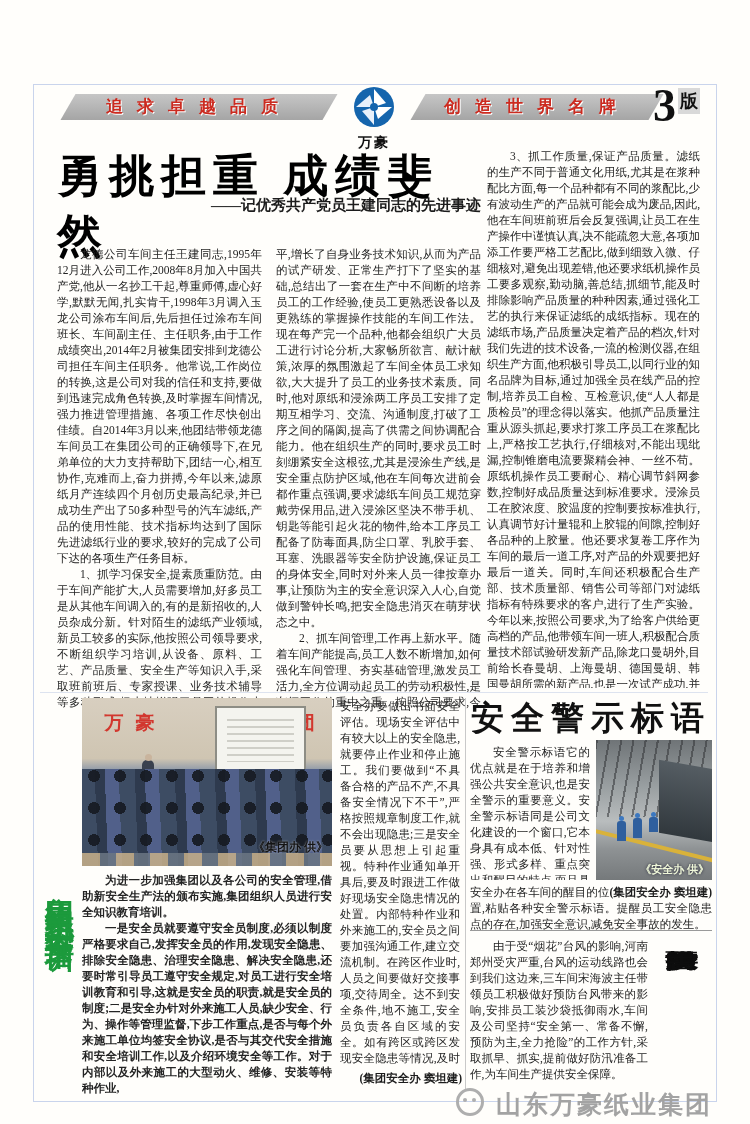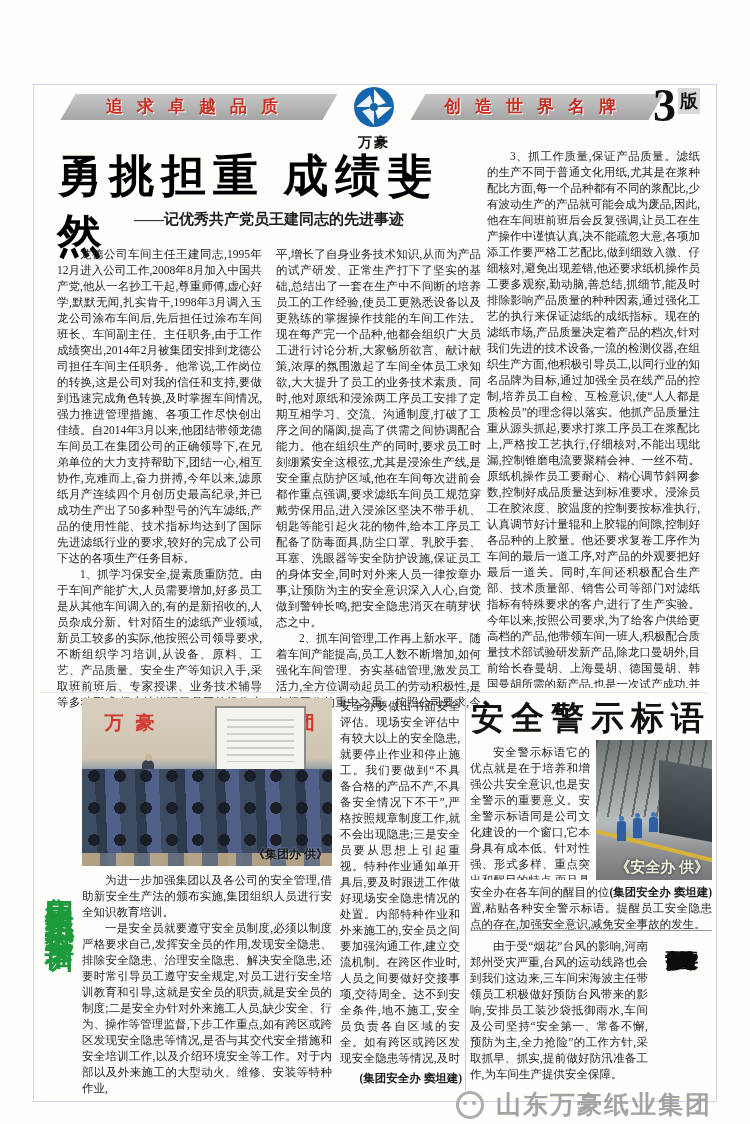--- a/index.html
+++ b/index.html
@@ -15,21 +15,21 @@
         font-size:17px;font-weight:bold;color:#cc2b20;letter-spacing:14px;text-shadow:1px 1px 0 #fff;}
   .logo-wrap{position:absolute;left:349px;top:85px;width:50px;text-align:center;}
   .logo-txt{font-size:14px;font-weight:900;color:#111;letter-spacing:2px;margin-top:1px;}
   .page-no{position:absolute;left:653px;top:84px;display:flex;align-items:flex-start;}
   .page-no .big{font-size:46px;font-weight:900;line-height:44px;color:#101010;}
   .page-no .small{font-size:18px;font-weight:bold;color:#101010;margin:4px 0 0 2px;background:#d9d9d9;padding:1px 2px;}
 
   
   .headline{position:absolute;left:57px;top:146px;width:424px;margin:0;
         font-size:45px;font-weight:900;color:#000000;letter-spacing:7px;}
-  .subhead{position:absolute;left:57px;top:210px;width:424px;text-align:center;
+  .subhead{position:absolute;left:57px;top:196px;width:424px;text-align:right;
         font-size:15px;font-weight:bold;color:#1c1c1c;}
   .twocol{position:absolute;left:57px;top:222px;width:424px;height:466px;overflow:hidden;
         column-count:2;column-gap:14px;column-fill:auto;margin-top:24px;}
   .col3{position:absolute;left:487px;top:148px;width:213px;height:540px;overflow:hidden;}
   .bodyp{margin:0;font-size:11.5px;line-height:16px;text-align:justify;text-indent:23px;color:#242424;}
   .lead{font-weight:normal;}
   .sig{font-weight:bold;text-align:right;font-size:11.5px;margin-top:3px;}
 
   .hr1{position:absolute;left:40px;top:692px;width:668px;height:1px;background:#dde3ef;}
 
@@ -46,55 +46,55 @@
   .photo1 .bl{left:9%;} .photo1 .br{right:2%;}
   .photo1 .speaker{position:absolute;left:24%;top:37%;width:12px;height:20px;background:#39414f;border-radius:5px 5px 0 0;}
   .photo1 .speaker::before{content:"";position:absolute;left:3px;top:-6px;width:7px;height:7px;border-radius:50%;background:#c9b49d;}
   .photo1 .crowd{position:absolute;left:0;bottom:0;width:100%;height:58%;
         background:
           radial-gradient(circle 6px at 12px 7px,rgba(22,26,34,.92) 95%,transparent 100%),
           repeating-linear-gradient(88deg,#3d4c63 0 16px,#2e3a4e 16px 26px,#51608a 26px 40px);
         background-size:26px 32px,auto;}
   .photo1 .chairs{position:absolute;left:0;bottom:0;width:100%;height:13px;
         background:repeating-linear-gradient(90deg,#c8b089 0 18px,#6b7683 18px 34px);opacity:.85;}
-  .pcap{position:absolute;right:4px;bottom:3px;font-size:12px;font-weight:bold;color:#141414;
+  .pcap{position:absolute;right:4px;bottom:10px;font-size:12px;font-weight:bold;color:#141414;
         text-shadow:0 0 2px rgba(255,255,255,.6);}
-  .train-text{position:absolute;left:82px;top:872px;width:250px;height:226px;overflow:hidden;}
+  .train-text{position:absolute;left:82px;top:872px;width:250px;height:226px;overflow:hidden;font-weight:bold;}
   .train-mid{position:absolute;left:340px;top:698px;width:120px;height:366px;overflow:hidden;}
   .train-sig{position:absolute;left:316px;top:1068px;width:146px;}
 
   .vline{position:absolute;left:465px;top:698px;width:1px;height:392px;background:#c9c9c9;}
 
   
   .slogan-title{position:absolute;left:470px;top:696px;width:242px;margin:0;text-align:center;
         font-size:33px;font-weight:900;color:#111;letter-spacing:7px;}
   .slogan-text{position:absolute;left:470px;top:744px;width:120px;height:136px;overflow:hidden;}
   .photo2{position:absolute;left:596px;top:740px;width:116px;height:140px;overflow:hidden;
         background:linear-gradient(180deg,#6f7477 0%,#9aa0a2 34%,#b9bdbe 58%,#8e9294 78%,#75797b 100%);}
   .photo2 .beams{position:absolute;left:0;top:0;width:100%;height:55%;
         background:repeating-linear-gradient(100deg,rgba(50,52,55,.55) 0 2px,transparent 2px 12px);}
   .photo2 .machine{position:absolute;right:-6%;top:18%;width:52%;height:52%;transform:skewY(10deg);
         background:linear-gradient(#555d63,#31383d);}
   .photo2 .yline{position:absolute;left:-10%;bottom:22%;width:130%;height:4px;background:#d9b23a;transform:rotate(14deg);}
   .photo2 .worker{position:absolute;width:9px;height:20px;background:#2f5f9e;border-radius:3px 3px 0 0;}
   .photo2 .worker::before{content:"";position:absolute;left:2px;top:-5px;width:5px;height:5px;border-radius:50%;background:#3c78c0;}
   .photo2 .w-a{left:18%;bottom:28%;} .photo2 .w-b{left:32%;bottom:30%;} .photo2 .w-c{left:46%;bottom:34%;height:15px;}
-  .pcap2{position:absolute;right:3px;bottom:3px;font-size:15px;font-weight:bold;color:#eef6d8;text-shadow:0 0 3px #223;}
+  .pcap2{position:absolute;right:3px;bottom:3px;font-size:11px;font-weight:bold;color:#eef6d8;text-shadow:0 0 3px #223;}
   .slogan-cont{position:absolute;left:470px;top:884px;width:242px;font-size:11.5px;line-height:16px;text-align:justify;}
   .slogan-cont .sig-inline{font-weight:bold;float:right;}
   .hr2{position:absolute;left:470px;top:930px;width:242px;height:1px;background:#9a9a9a;}
 
   
   .flood-text{position:absolute;left:470px;top:938px;width:178px;height:152px;overflow:hidden;}
   .vtitle-black{position:absolute;left:656px;top:936px;width:52px;height:272px;
         writing-mode:vertical-rl;text-orientation:upright;font-size:33px;font-weight:900;color:#0d0d0d;
         line-height:52px;transform:scaleY(0.56);transform-origin:top center;}
 
   
-  .footer{position:absolute;top:1088px;right:38px;display:flex;align-items:center;gap:12px;}
+  .footer{position:absolute;top:1088px;right:38px;display:flex;gap:12px;}
   .footer-logo{width:22px;height:22px;border-radius:50%;border:3px solid #aeaeae;position:relative;}
   .footer-logo::before{content:"";position:absolute;left:4px;top:7px;width:4px;height:4px;border-radius:50%;background:#aeaeae;
         box-shadow:9px 0 0 #aeaeae;}
   .footer-text{font-size:25px;font-weight:bold;color:#a3a3a3;letter-spacing:2px;}
 </style>
 </head>
 <body>
 
 <div class="page">
   <div class="frame"></div>
@@ -144,21 +144,21 @@
     <span class="bchars br">集团</span>
     <div class="screen"></div>
     <div class="speaker"></div>
     <div class="crowd"></div>
     <div class="chairs"></div>
     <span class="pcap">《集团办 供》</span>
   </div>
 
   <div class="train-text">
     <p class="bodyp">为进一步加强集团以及各公司的安全管理,借助新安全生产法的颁布实施,集团组织人员进行安全知识教育培训。</p>
-    <p class="bodyp">一是安全员就要遵守安全员制度,必须以制度严格要求自己,发挥安全员的作用,发现安全隐患、排除安全隐患、治理安全隐患、解决安全隐患,还要时常引导员工遵守安全规定,对员工进行安全培训教育和引导,这就是安全员的职责,就是安全员的制度;二是安全办针对外来施工人员,缺少安全、行为、操作等管理监督,下步工作重点,如有跨区或跨区发现安全隐患等情况,是否与其交代安全措施和安全培训工作,以及介绍环境安全等工作。对于内部以及外来施工的大型动火、维修、安装等特种作业,</p>
+    <p class="bodyp">一是安全员就要遵守安全员制度,必须以制度严格要求自己,发挥安全员的作用,发现安全隐患、排除安全隐患、治理安全隐患、解决安全隐患,还要时常引导员工遵守安全规定,对员工进行安全培训教育和引导,这就是安全员的职责,就是安全员的制度;二是安全办针对外来施工人员,缺少安全、行为、操作等管理监督,下步工作重点,是否与每个外来施工单位均签安全协议,是否与其交代安全措施和安全培训工作,以及介绍环境安全等工作。对于内部以及外来施工的大型动火、维修、安装等特种作业,</p>
   </div>
 
   <div class="train-mid">
     <p class="bodyp" style="text-indent:0;">安全办要做出书面安全评估。现场安全评估中有较大以上的安全隐患,就要停止作业和停止施工。我们要做到“不具备合格的产品不产,不具备安全情况下不干”,严格按照规章制度工作,就不会出现隐患;三是安全员要从思想上引起重视。特种作业通知单开具后,要及时跟进工作做好现场安全隐患情况的处置。内部特种作业和外来施工的,安全员之间要加强沟通工作,建立交流机制。在跨区作业时,人员之间要做好交接事项,交待周全。达不到安全条件,地不施工,安全员负责各自区域的安全。如有跨区或跨区发现安全隐患等情况,及时与有关的安全员联络,减少安全事故的发生;四是安全员负责的区域出现安全事故,按照谁主管谁负责,谁分管谁负责的原则,安全员之间要相互监督、相互提醒、互相交流;五是此次教育培训,组织所有人员学习新的安全生产法,每人发一个笔记本,并每人抄写一份新安全生产法,达到熟知自己在安全生产中的权利和义务。</p>
   </div>
   <div class="sig train-sig">(集团安全办  窦坦建)</div>
 
   <div class="vline"></div>
 
   <h2 class="slogan-title">安全警示标语</h2>

